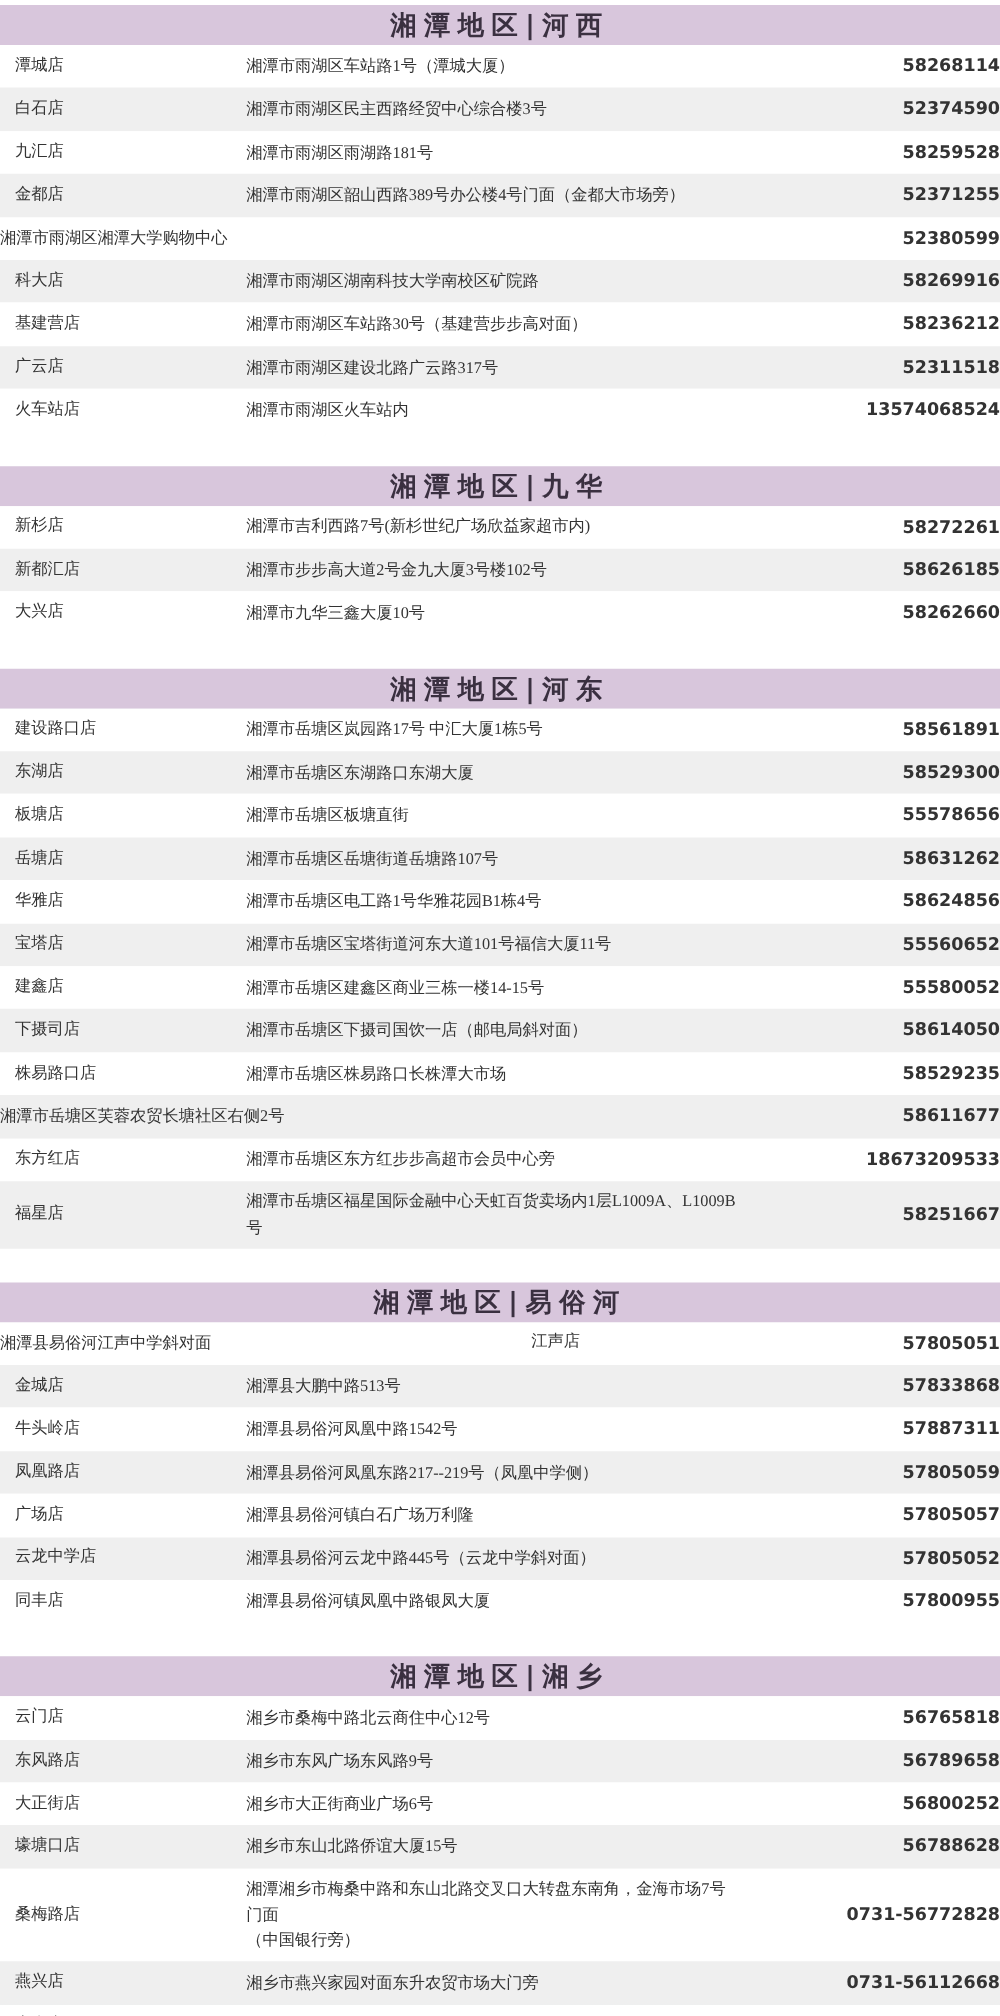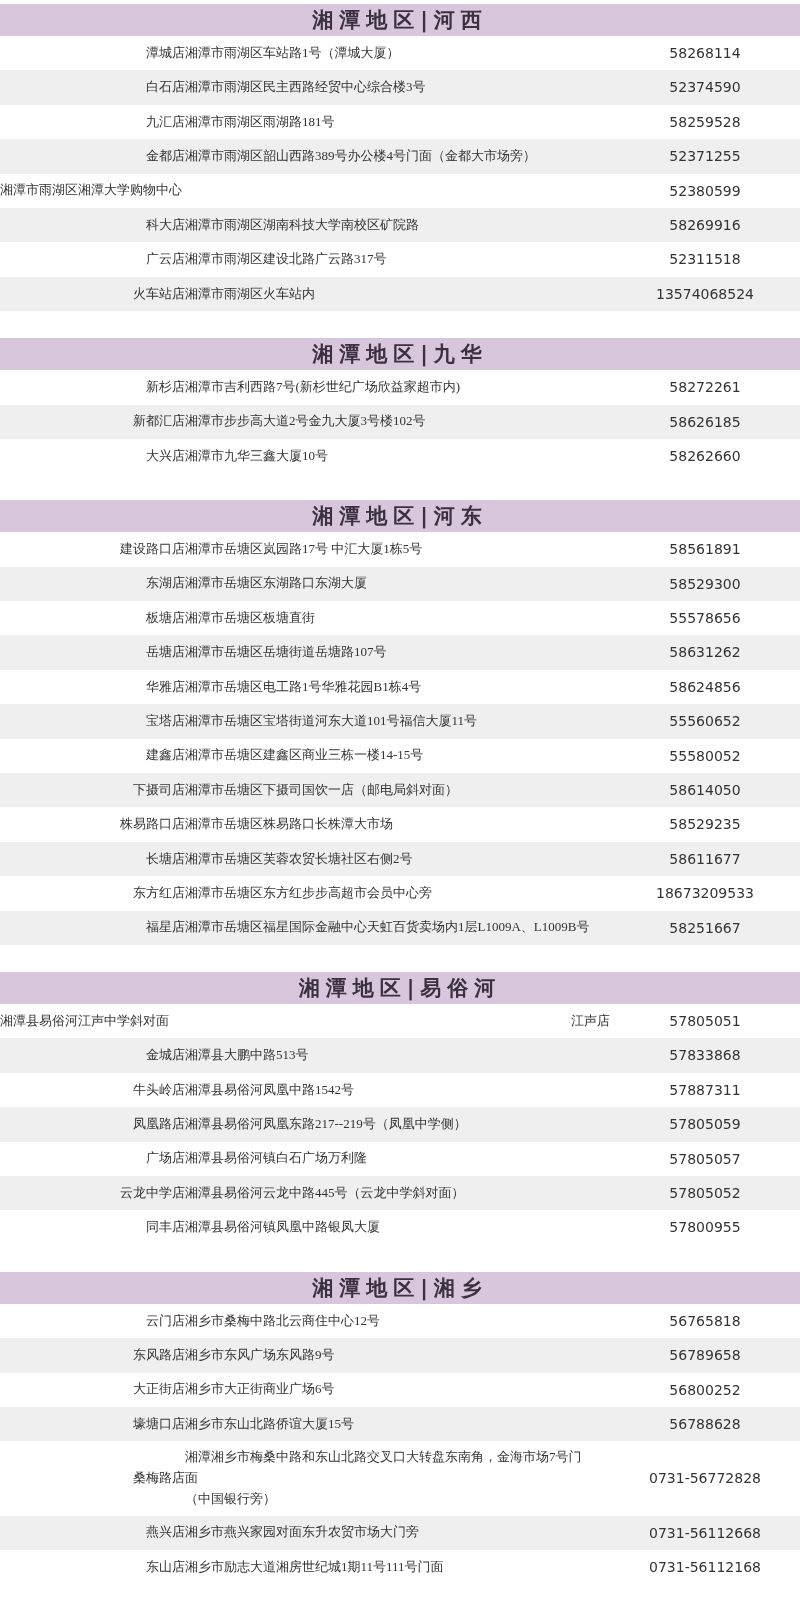--- a/index.html
+++ b/index.html
@@ -40,35 +40,37 @@
     align-items: center;
     min-height: 34px;
     color: var(--text);
     background: #ffffff;
   }
   .section-body .row:nth-child(even) { background: var(--row-alt); }
   .cell { padding: 6px 0; line-height: 1.6; }
   .cell.name {
     width: 185px;
     flex: 0 0 185px;
-    text-align: right;
+    text-align: left;
     font-size: 13px;
+    margin-left: 12px;
   }
   .cell.address {
     flex: 1 1 auto;
     padding-right: 18px;
     font-size: 13px;
     white-space: pre-line;
     font-family: Liberation Serif, serif;
   }
   .cell.phone {
     width: 190px;
     flex: 0 0 190px;
-    text-align: center;
+    text-align: right;
     font-size: 14px;
+    font-weight: bold;
   }
 </style>
 </head>
 <body>
 
 <div class="page">
   <section class="section">
     <div class="section-header">
       <span>湘潭地区|河西</span>
     </div>
@@ -101,20 +103,25 @@
     <div class="cell address">湘潭市雨湖区湘潭大学购物中心</div>
     <div class="cell phone">52380599</div>
   </div>
 
   <div class="row">
     <div class="cell name">科大店</div>
     <div class="cell address">湘潭市雨湖区湖南科技大学南校区矿院路</div>
     <div class="cell phone">58269916</div>
   </div>
 
+  <div class="row">
+    <div class="cell name">基建营店</div>
+    <div class="cell address">湘潭市雨湖区车站路30号（基建营步步高对面）</div>
+    <div class="cell phone">58236212</div>
+  </div>
 
   <div class="row">
     <div class="cell name">广云店</div>
     <div class="cell address">湘潭市雨湖区建设北路广云路317号</div>
     <div class="cell phone">52311518</div>
   </div>
 
   <div class="row">
     <div class="cell name">火车站店</div>
     <div class="cell address">湘潭市雨湖区火车站内</div>
@@ -201,21 +208,20 @@
     <div class="cell phone">58614050</div>
   </div>
 
   <div class="row">
     <div class="cell name">株易路口店</div>
     <div class="cell address">湘潭市岳塘区株易路口长株潭大市场</div>
     <div class="cell phone">58529235</div>
   </div>
 
   <div class="row">
-    <div class="cell name">长塘店</div>
     <div class="cell address">湘潭市岳塘区芙蓉农贸长塘社区右侧2号</div>
     <div class="cell phone">58611677</div>
   </div>
 
   <div class="row">
     <div class="cell name">东方红店</div>
     <div class="cell address">湘潭市岳塘区东方红步步高超市会员中心旁</div>
     <div class="cell phone">18673209533</div>
   </div>
 

